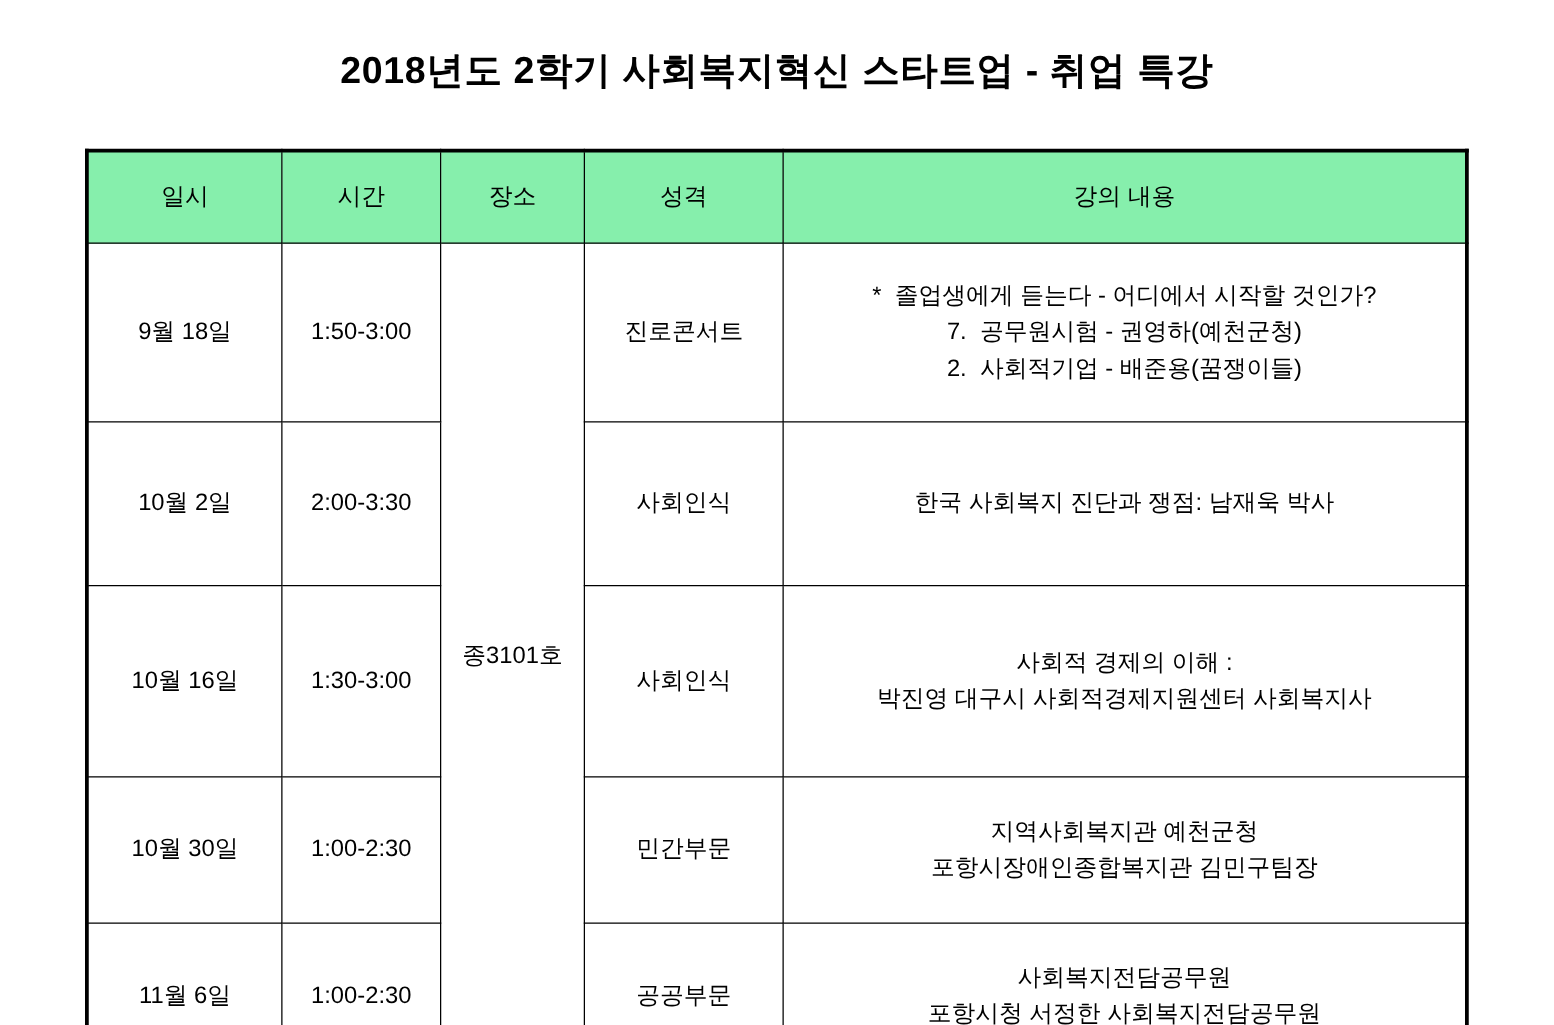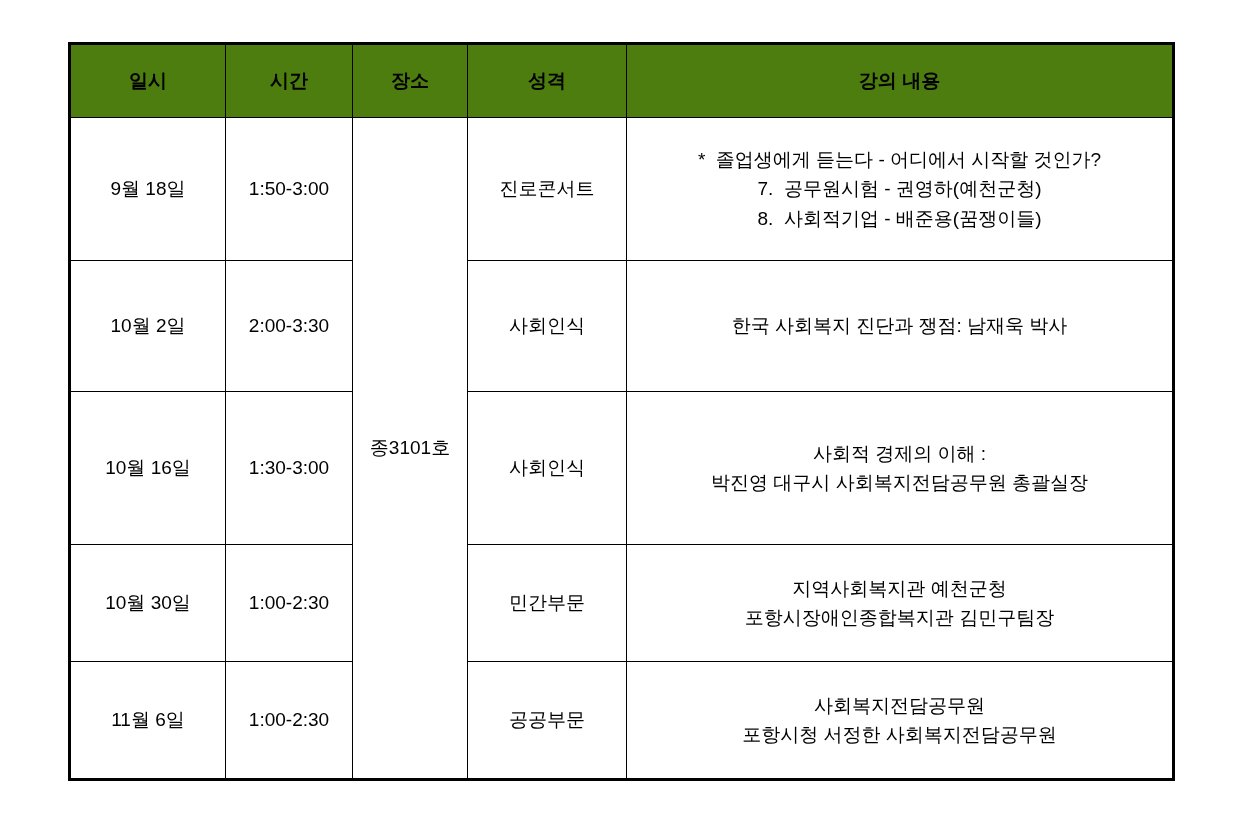--- a/index.html
+++ b/index.html
@@ -42,22 +42,22 @@
   table.schedule th,
   table.schedule td {
     border: 1px solid #000;
     text-align: center;
     vertical-align: middle;
     font-size: 19px;
     padding: 6px 4px;
     line-height: 1.55;
   }
   thead tr th {
-    background: #4d7c0f;
-    font-weight: bold;
+    background: #86efac;
+    font-weight: normal;
     height: 60px;
     border-bottom: 3px solid #000;
     font-size: 20px;
   }
   tbody tr td {
     height: 112px;
   }
   .col-date { width: 146px; }
   .col-time { width: 118px; }
   .col-place { width: 106px; }
@@ -80,20 +80,21 @@
   .row-2 td { height: 118px; }
   .row-3 td { height: 140px; }
   .row-4 td { height: 104px; }
   .row-5 td { height: 104px; }
 </style>
 </head>
 <body>
 
 <div class="page">
 
+  <h1 class="title">2018년도 2학기 사회복지혁신 스타트업 - 취업 특강</h1>
 
   <div class="table-wrap">
     <table class="schedule">
       <thead>
         <tr>
           <th class="col-date">일시</th>
           <th class="col-time">시간</th>
           <th class="col-place">장소</th>
           <th class="col-type">성격</th>
           <th class="col-content">강의 내용</th>
@@ -102,40 +103,40 @@
       <tbody>
 
         <tr class="row-1">
           <td>9월 18일</td>
           <td>1:50-3:00</td>
           <td class="place-cell" rowspan="5">종3101호</td>
           <td>진로콘서트</td>
           <td class="content-cell">
             <span class="line">*  졸업생에게 듣는다 - 어디에서 시작할 것인가?</span>
             <span class="line">7.  공무원시험 - 권영하(예천군청)</span>
-            <span class="line">8.  사회적기업 - 배준용(꿈쟁이들)</span>
+            <span class="line">2.  사회적기업 - 배준용(꿈쟁이들)</span>
           </td>
         </tr>
 
         <tr class="row-2">
           <td>10월 2일</td>
           <td>2:00-3:30</td>
           <td>사회인식</td>
           <td class="content-cell">
             <span class="line">한국 사회복지 진단과 쟁점: 남재욱 박사</span>
           </td>
         </tr>
 
         <tr class="row-3">
           <td>10월 16일</td>
           <td>1:30-3:00</td>
           <td>사회인식</td>
           <td class="content-cell">
             <span class="line">사회적 경제의 이해 :</span>
-            <span class="line">박진영 대구시 사회복지전담공무원 총괄실장</span>
+            <span class="line">박진영 대구시 사회적경제지원센터 사회복지사</span>
           </td>
         </tr>
 
         <tr class="row-4">
           <td>10월 30일</td>
           <td>1:00-2:30</td>
           <td>민간부문</td>
           <td class="content-cell">
             <span class="line">지역사회복지관 예천군청</span>
             <span class="line">포항시장애인종합복지관 김민구팀장</span>

